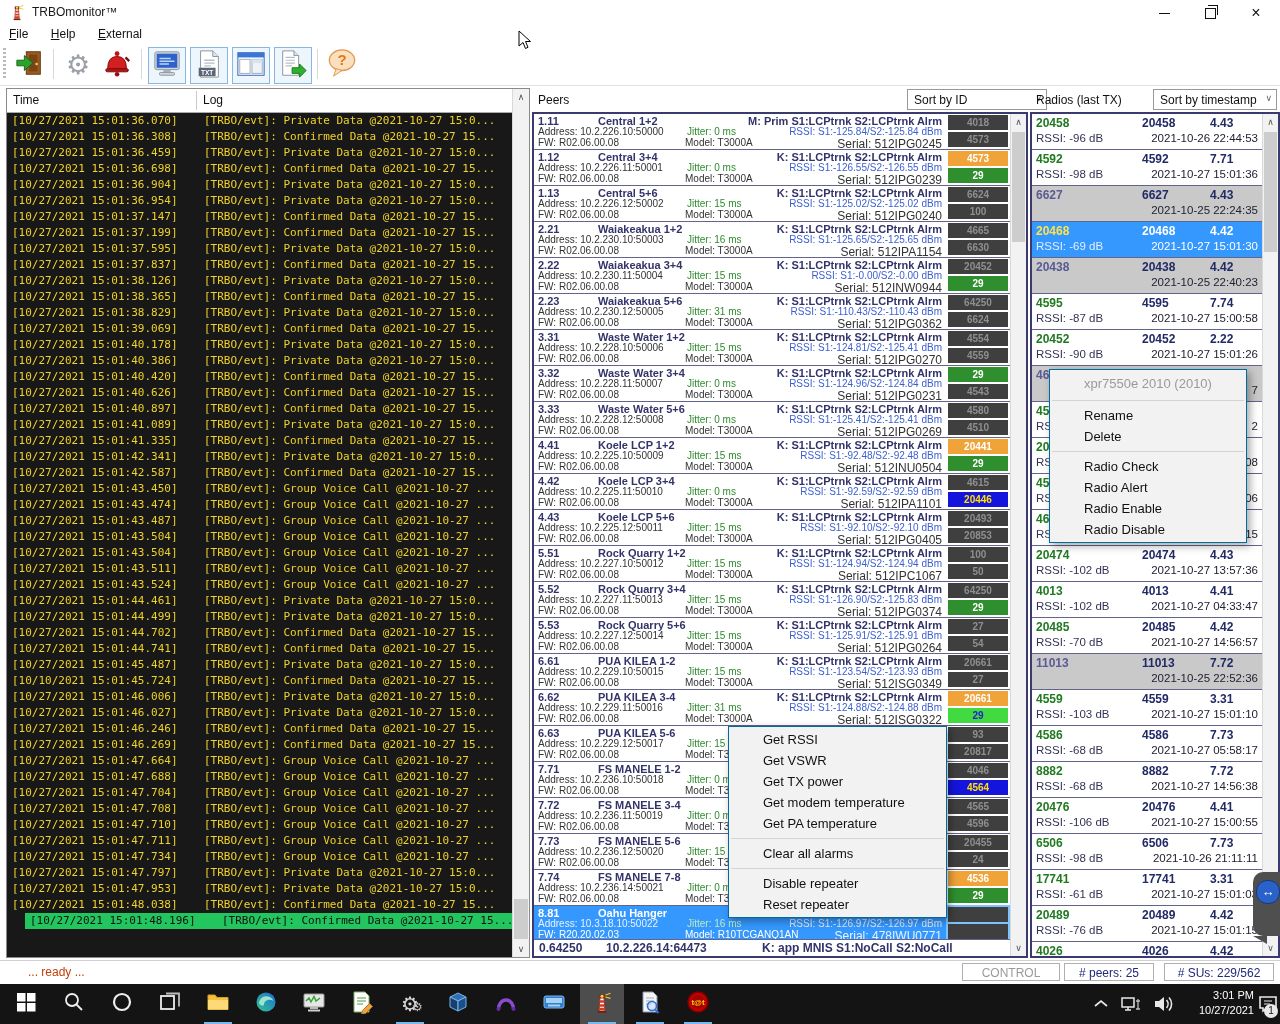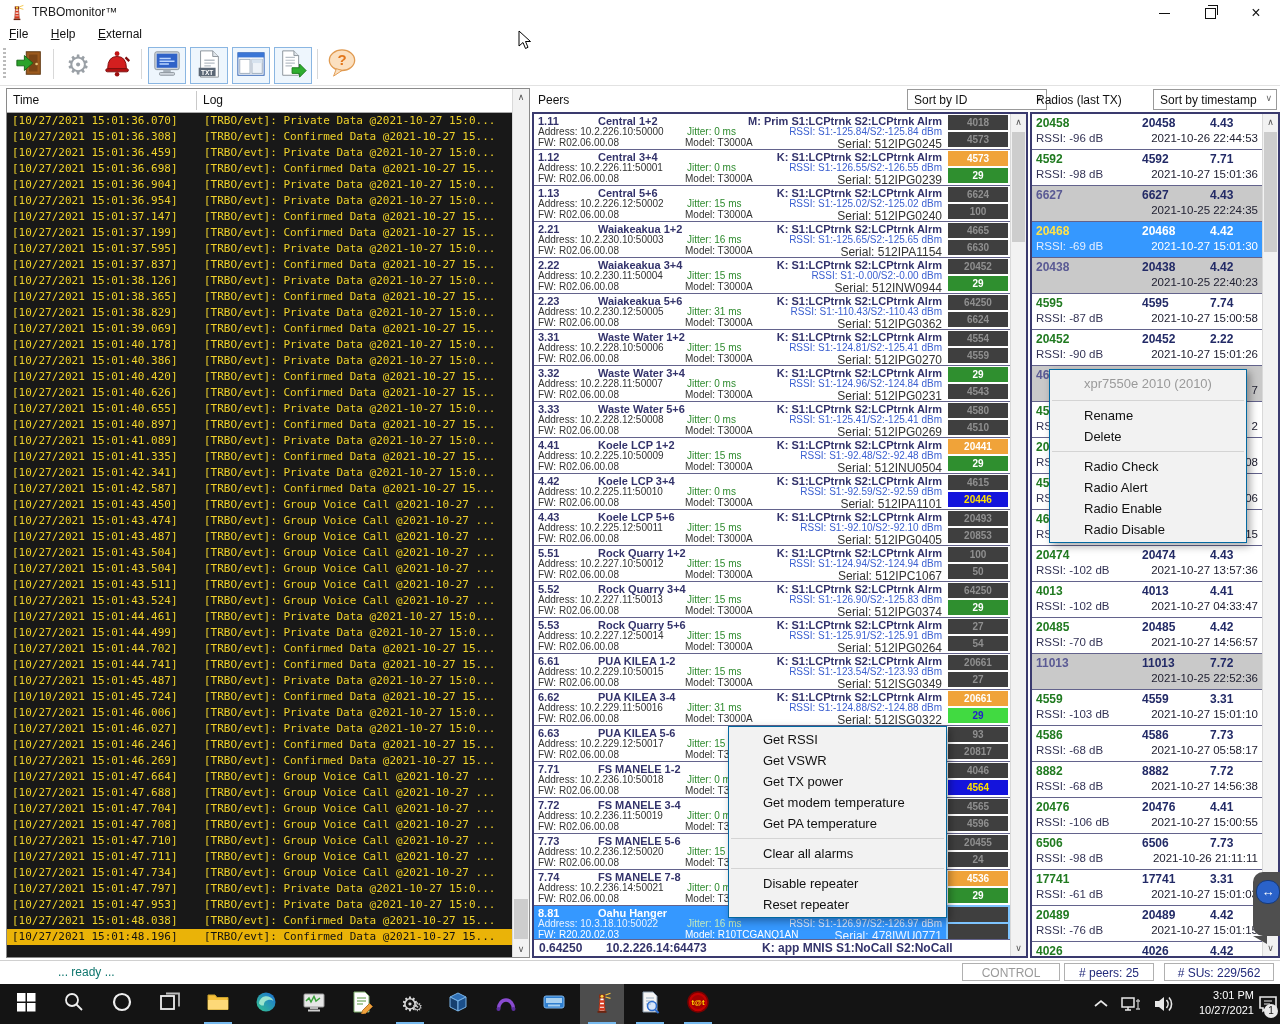--- a/index.html
+++ b/index.html
@@ -31,21 +31,21 @@
   
   .log-frame{position:absolute;left:6px;top:88px;width:524px;height:870px;border:1px solid #8a8a8a;background:#181818;box-sizing:border-box;}
   .log-head{position:absolute;left:0;top:0;width:506px;height:23px;background:#fff;border-bottom:1px solid #aaa;}
   .log-head .c1{position:absolute;left:6px;top:4px;font-size:12px;color:#111;}
   .log-head .c2{position:absolute;left:196px;top:4px;font-size:12px;color:#111;}
   .log-head .cdiv{position:absolute;left:189px;top:2px;width:1px;height:19px;background:#c9c9c9;}
   .log-rows{position:absolute;left:0;top:24px;width:506px;height:844px;overflow:hidden;}
   .log-row{height:16px;line-height:16px;white-space:nowrap;font-family:"DejaVu Sans Mono","Liberation Mono",monospace;
            font-size:11px;color:#efd22b;}
   .log-row .log-time{display:inline-block;width:192px;padding-left:5px;}
-  .log-row.sel{background:#eab308;color:#111;}
+  .log-row.sel{background:#22c55e;color:#111;margin-left:18px;}
   
   .sb{position:absolute;background:#f2f2f2;}
   .sb .ar{position:absolute;left:0;width:100%;height:16px;color:#555;font-size:9px;text-align:center;line-height:16px;}
   .sb .ar.up{top:0;} .sb .ar.dn{bottom:0;}
   .sb .thumb{position:absolute;left:1px;right:1px;background:#cdcdcd;}
   
   .panel-head{position:absolute;height:24px;font-size:12px;color:#111;}
   .panel-head .lbl{position:absolute;top:5px;left:6px;}
   .combo{position:absolute;top:1px;height:21px;background:#fff;border:1px solid #999;box-sizing:border-box;font-size:12px;color:#111;}
   .combo .cv{position:absolute;left:6px;top:3px;}
@@ -91,21 +91,21 @@
   .r-ts{position:absolute;right:5px;top:18px;font-size:11.5px;color:#223;}
   .radio-row.sel .r-id2,.radio-row.sel .r-peer,.radio-row.sel .r-ts{color:#fff;}
   .radio-row.sel .r-rssi{color:#e4eeff;}
   
   .ctx{position:absolute;background:#f2f2f2;border:1px solid #0369a1;box-shadow:3px 3px 8px rgba(0,0,0,.35);padding:2px 0;box-sizing:border-box;}
   .ctx .it{height:21px;line-height:21px;padding-left:34px;font-size:13px;color:#111;}
   .ctx .hd{height:24px;line-height:24px;padding-left:34px;font-size:13px;color:#9a9a9a;}
   .ctx .sp{height:1px;background:#d4d4d4;margin:4px 2px;}
   
   .statusbar{position:absolute;left:0;top:960px;width:1280px;height:24px;background:#fff;border-top:1px solid #d0d0d0;}
-  .st-ready{position:absolute;left:28px;top:4px;font-size:12px;color:#0f766e;margin-left:30px;}
+  .st-ready{position:absolute;left:28px;top:4px;font-size:12px;color:#c2410c;}
   .st-box{position:absolute;top:2px;height:18px;border:1px solid #b0b0b0;font-size:12px;text-align:center;line-height:18px;box-sizing:border-box;}
   .st-control{left:962px;width:98px;color:#9a9a9a;}
   .st-peers{left:1064px;width:90px;color:#222a7a;}
   .st-sus{left:1164px;width:110px;color:#222a7a;}
   
   .taskbar{position:absolute;left:0;top:984px;width:1280px;height:40px;background:#141414;}
   .tk{position:absolute;top:0;width:44px;height:40px;display:flex;align-items:center;justify-content:center;}
   .tk svg{width:24px;height:24px;}
   .tk.active:after{content:"";position:absolute;left:8px;bottom:0;width:28px;height:2px;background:#76b9ed;}
   .tk.hl{background:#4d4d4d;}
@@ -237,21 +237,20 @@
         <div class="log-row"><span class="log-time">[10/27/2021 15:01:37.595]</span><span class="log-msg">[TRBO/evt]: Private Data @2021-10-27 15:0...</span></div>
         <div class="log-row"><span class="log-time">[10/27/2021 15:01:37.837]</span><span class="log-msg">[TRBO/evt]: Confirmed Data @2021-10-27 15...</span></div>
         <div class="log-row"><span class="log-time">[10/27/2021 15:01:38.126]</span><span class="log-msg">[TRBO/evt]: Private Data @2021-10-27 15:0...</span></div>
         <div class="log-row"><span class="log-time">[10/27/2021 15:01:38.365]</span><span class="log-msg">[TRBO/evt]: Confirmed Data @2021-10-27 15...</span></div>
         <div class="log-row"><span class="log-time">[10/27/2021 15:01:38.829]</span><span class="log-msg">[TRBO/evt]: Private Data @2021-10-27 15:0...</span></div>
         <div class="log-row"><span class="log-time">[10/27/2021 15:01:39.069]</span><span class="log-msg">[TRBO/evt]: Confirmed Data @2021-10-27 15...</span></div>
         <div class="log-row"><span class="log-time">[10/27/2021 15:01:40.178]</span><span class="log-msg">[TRBO/evt]: Private Data @2021-10-27 15:0...</span></div>
         <div class="log-row"><span class="log-time">[10/27/2021 15:01:40.386]</span><span class="log-msg">[TRBO/evt]: Private Data @2021-10-27 15:0...</span></div>
         <div class="log-row"><span class="log-time">[10/27/2021 15:01:40.420]</span><span class="log-msg">[TRBO/evt]: Confirmed Data @2021-10-27 15...</span></div>
         <div class="log-row"><span class="log-time">[10/27/2021 15:01:40.626]</span><span class="log-msg">[TRBO/evt]: Confirmed Data @2021-10-27 15...</span></div>
-        <div class="log-row"><span class="log-time">[10/27/2021 15:01:40.655]</span><span class="log-msg">[TRBO/evt]: Private Data @2021-10-27 15:0...</span></div>
         <div class="log-row"><span class="log-time">[10/27/2021 15:01:40.897]</span><span class="log-msg">[TRBO/evt]: Confirmed Data @2021-10-27 15...</span></div>
         <div class="log-row"><span class="log-time">[10/27/2021 15:01:41.089]</span><span class="log-msg">[TRBO/evt]: Private Data @2021-10-27 15:0...</span></div>
         <div class="log-row"><span class="log-time">[10/27/2021 15:01:41.335]</span><span class="log-msg">[TRBO/evt]: Confirmed Data @2021-10-27 15...</span></div>
         <div class="log-row"><span class="log-time">[10/27/2021 15:01:42.341]</span><span class="log-msg">[TRBO/evt]: Private Data @2021-10-27 15:0...</span></div>
         <div class="log-row"><span class="log-time">[10/27/2021 15:01:42.587]</span><span class="log-msg">[TRBO/evt]: Confirmed Data @2021-10-27 15...</span></div>
         <div class="log-row"><span class="log-time">[10/27/2021 15:01:43.450]</span><span class="log-msg">[TRBO/evt]: Group Voice Call @2021-10-27 ...</span></div>
         <div class="log-row"><span class="log-time">[10/27/2021 15:01:43.474]</span><span class="log-msg">[TRBO/evt]: Group Voice Call @2021-10-27 ...</span></div>
         <div class="log-row"><span class="log-time">[10/27/2021 15:01:43.487]</span><span class="log-msg">[TRBO/evt]: Group Voice Call @2021-10-27 ...</span></div>
         <div class="log-row"><span class="log-time">[10/27/2021 15:01:43.504]</span><span class="log-msg">[TRBO/evt]: Group Voice Call @2021-10-27 ...</span></div>
         <div class="log-row"><span class="log-time">[10/27/2021 15:01:43.504]</span><span class="log-msg">[TRBO/evt]: Group Voice Call @2021-10-27 ...</span></div>

